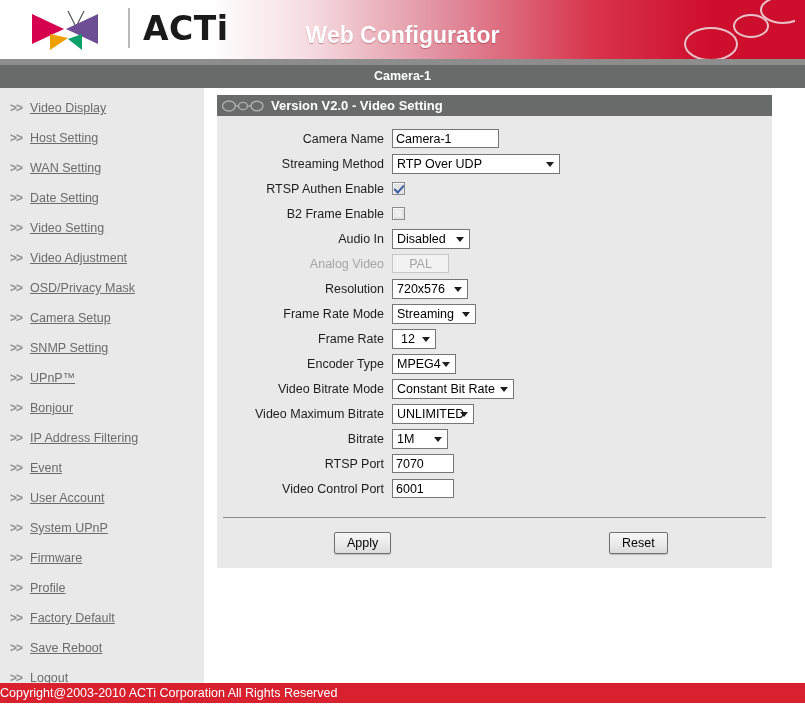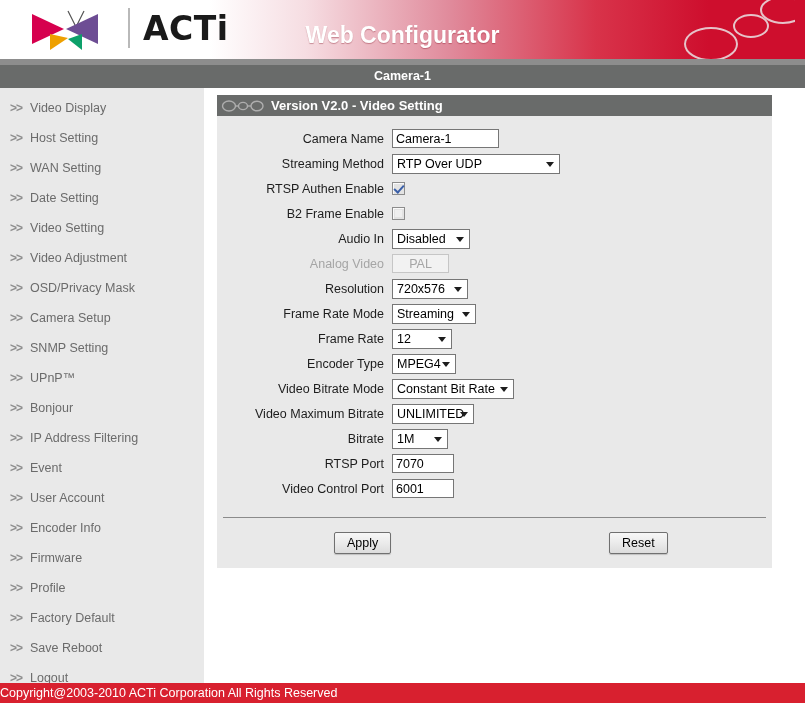--- a/index.html
+++ b/index.html
@@ -59,21 +59,21 @@
   .side-item {
     display: flex; align-items: center;
     height: 30px; padding-left: 10px;
     font-size: 12.5px; color: #6b6b6b;
     cursor: pointer; white-space: nowrap;
   }
   .side-arrow {
     color: #8e8e8e; font-size: 12px; font-weight: bold;
     margin-right: 8px; letter-spacing: -1px;
   }
-  .side-label { font-weight: normal; }
+  .side-label { font-weight: normal; text-decoration: underline; }
 
   
   .panel {
     position: absolute; left: 217px; top: 95px; width: 555px;
     background: #e9e9e9;
   }
   .panel-head {
     height: 21px; background: #696b6a; display: flex; align-items: center;
   }
   .panel-icon { width: 54px; display: flex; align-items: center; padding-left: 4px; }
@@ -114,21 +114,21 @@
   .sel .caret {
     position: absolute; right: 5px; top: 50%; margin-top: -2px;
     width: 0; height: 0;
     border-left: 4px solid transparent; border-right: 4px solid transparent;
     border-top: 5px solid #1d1d1d;
   }
   .sel-stream { width: 168px; padding-right: 22px; }
   .sel-audio  { width: 78px; }
   .sel-res    { width: 76px; }
   .sel-frm    { width: 84px; }
-  .sel-rate   { width: 60px; }
+  .sel-rate   { width: 44px; justify-content: flex-end; }
   .sel-enc    { width: 64px; }
   .sel-vbm    { width: 122px; }
   .sel-vmb    { width: 82px; }
   .sel-bit    { width: 56px; }
 
   .cb {
     width: 13px; height: 13px; border: 1px solid #8c8c8c;
     background: #e3e3e3; position: relative; cursor: pointer;
     box-shadow: inset 1px 1px 0 #fafafa;
   }
@@ -244,21 +244,21 @@
     <div class="side-item">
       <span class="side-arrow">&gt;&gt;</span>
       <span class="side-label">Event</span>
     </div>
     <div class="side-item">
       <span class="side-arrow">&gt;&gt;</span>
       <span class="side-label">User Account</span>
     </div>
     <div class="side-item">
       <span class="side-arrow">&gt;&gt;</span>
-      <span class="side-label">Encoder Info</span>
+      <span class="side-label">System UPnP</span>
     </div>
     <div class="side-item">
       <span class="side-arrow">&gt;&gt;</span>
       <span class="side-label">Firmware</span>
     </div>
     <div class="side-item">
       <span class="side-arrow">&gt;&gt;</span>
       <span class="side-label">Profile</span>
     </div>
     <div class="side-item">

